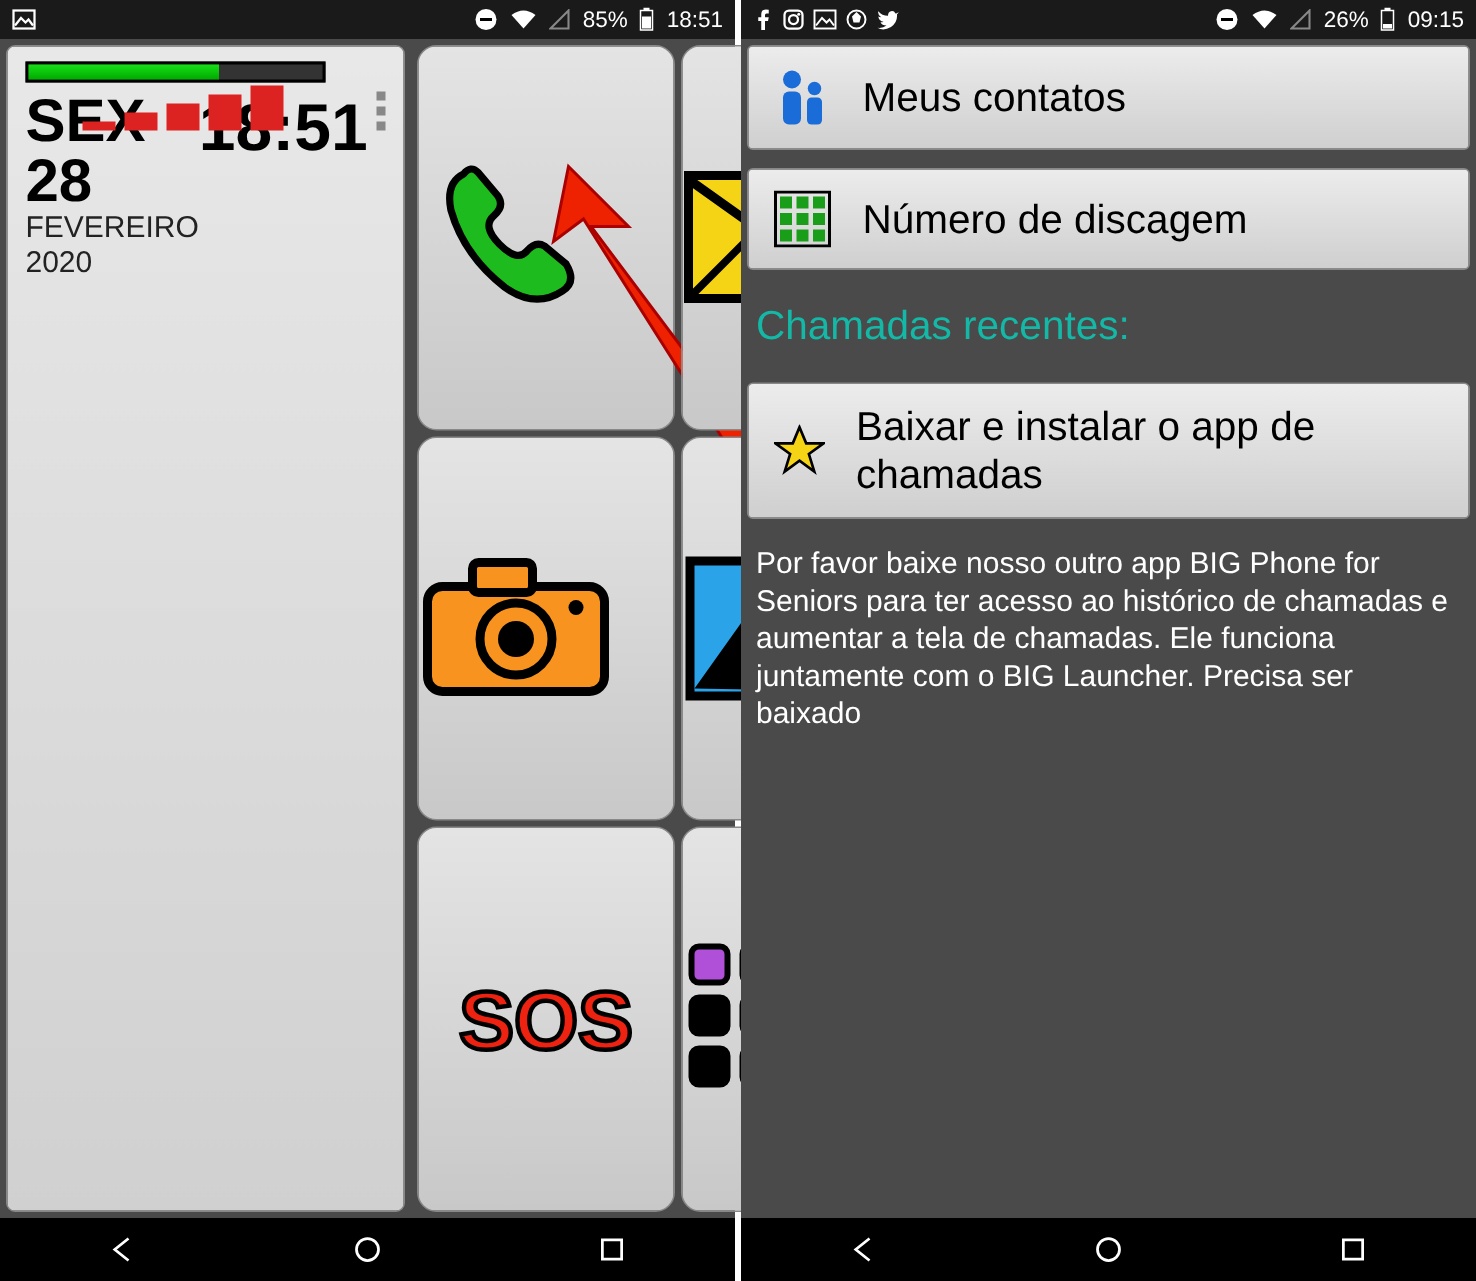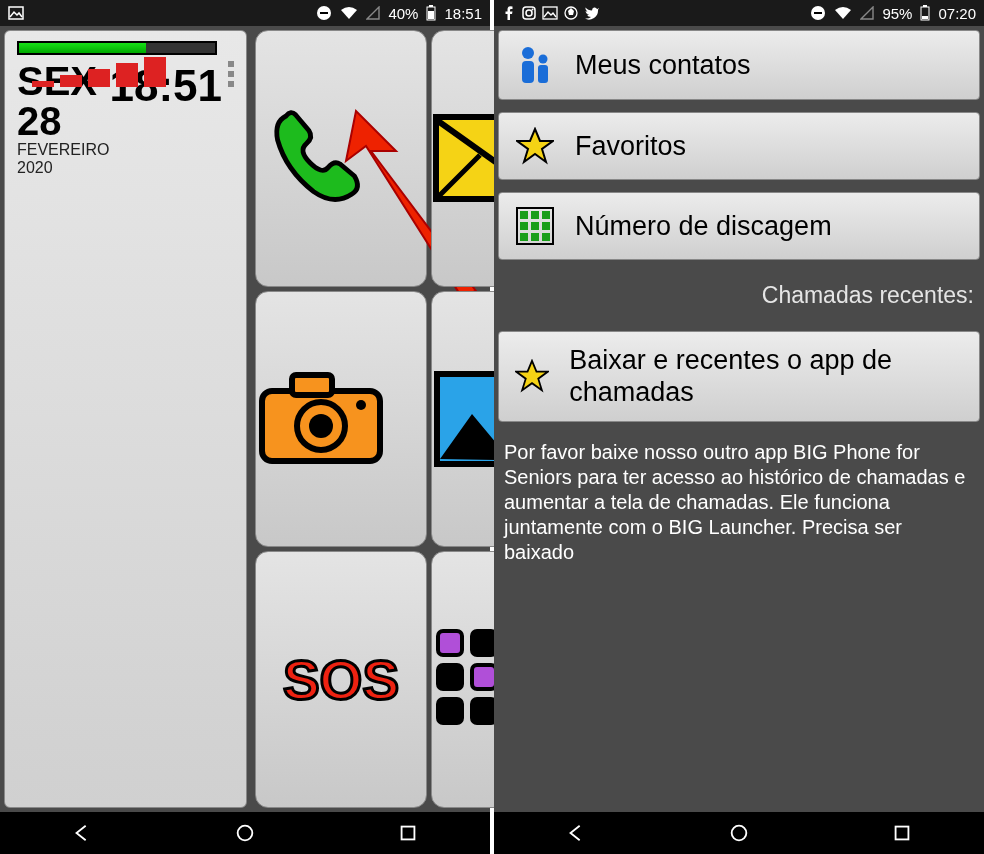--- a/index.html
+++ b/index.html
@@ -60,21 +60,21 @@
   background: linear-gradient(#16e016,#0a0);
 }
 .signal-bars {
   position: absolute;
   top: 26px; right: 80px;
   display: flex; gap: 6px; align-items: flex-end;
 }
 .signal-bars span { width: 22px; background:#d22; }
 .dt-row { display:flex; align-items:flex-start; justify-content:space-between; margin-top:6px;}
 .day { font-size: 40px; font-weight:bold; color:#000; line-height:1;}
-.month { font-size: 16px; color:#222; }
+.month { font-size: 20px; color:#222; }
 .clock { font-size: 44px; font-weight:bold; color:#000; }
 .dots { display:flex; flex-direction:column; gap:4px; margin-left:6px;}
 .dots span { width:6px;height:6px;background:#888;}
 .grid {
   flex:1;
   display:grid;
   grid-template-columns:1fr 1fr;
   grid-template-rows:1fr 1fr 1fr;
   gap:4px;
 }
@@ -107,24 +107,23 @@
   border-radius:4px;
   display:flex;
   align-items:center;
   gap:18px;
   padding: 14px 14px;
   font-size:27px;
   color:#000;
 }
 .menu-btn .ico { width:44px; display:flex; justify-content:center;}
 .section-title {
-  color:#e5e5e5;
-  font-size:23px;
+  color:#14b8a6;
+  font-size:27px;
   padding:10px 6px;
-  text-align:right;
 }
 .info-text {
   color:#fff;
   font-size:20px;
   padding: 6px 6px 0;
   line-height:1.25;
 }
 .nav-bar {
   height:42px;
   background:#000;
@@ -148,21 +147,21 @@
     <svg width="16" height="16">
         <circle cx="8" cy="8" r="7" fill="#fff"></circle>
         <rect x="4" y="7" width="8" height="2" fill="#000"></rect>
       </svg>
     <svg width="18" height="14" viewBox="0 0 18 14">
         <path d="M9 13 L1 4 Q9 -2 17 4 Z" fill="#fff"></path>
       </svg>
     <svg width="14" height="14" viewBox="0 0 14 14">
         <path d="M1 13 L13 1 L13 13 Z" fill="none" stroke="#888" stroke-width="1.4"></path>
       </svg>
-    <span>40%</span>
+    <span>85%</span>
     <svg width="10" height="16" viewBox="0 0 10 16">
         <rect x="3" y="0" width="4" height="2" fill="#fff"></rect>
         <rect x="1" y="2" width="8" height="13" fill="none" stroke="#fff"></rect>
         <rect x="2" y="6" width="6" height="8" fill="#fff"></rect>
       </svg>
     <span>18:51</span>
   </div>
 
   <div class="home">
     <div class="info-card">
@@ -286,50 +285,42 @@
     <svg width="16" height="16">
         <circle cx="8" cy="8" r="7" fill="#fff"></circle>
         <rect x="4" y="7" width="8" height="2" fill="#000"></rect>
       </svg>
     <svg width="18" height="14" viewBox="0 0 18 14">
         <path d="M9 13 L1 4 Q9 -2 17 4 Z" fill="#fff"></path>
       </svg>
     <svg width="14" height="14" viewBox="0 0 14 14">
         <path d="M1 13 L13 1 L13 13 Z" fill="none" stroke="#888" stroke-width="1.4"></path>
       </svg>
-    <span>95%</span>
+    <span>26%</span>
     <svg width="10" height="16" viewBox="0 0 10 16">
         <rect x="3" y="0" width="4" height="2" fill="#fff"></rect>
         <rect x="1" y="2" width="8" height="13" fill="none" stroke="#fff"></rect>
         <rect x="2" y="11" width="6" height="3" fill="#fff"></rect>
       </svg>
-    <span>07:20</span>
+    <span>09:15</span>
   </div>
 
   <div class="contacts">
     <div class="menu-btn">
       <span class="ico">
         <svg width="38" height="40" viewBox="0 0 38 40">
             <circle cx="12" cy="8" r="6" fill="#1a6dd8"></circle>
             <rect x="6" y="16" width="12" height="22" rx="4" fill="#1a6dd8"></rect>
             <circle cx="27" cy="14" r="4.5" fill="#1a6dd8"></circle>
             <rect x="22" y="20" width="10" height="18" rx="3" fill="#1a6dd8"></rect>
           </svg>
       </span>
       <span>Meus contatos</span>
     </div>
 
-    <div class="menu-btn">
-      <span class="ico">
-        <svg width="38" height="38" viewBox="0 0 38 38">
-            <path d="M19 2 L24 14 L37 14 L26 22 L30 35 L19 27 L8 35 L12 22 L1 14 L14 14 Z" fill="#f5d315" stroke="#000" stroke-width="2"></path>
-          </svg>
-      </span>
-      <span>Favoritos</span>
-    </div>
 
     <div class="menu-btn">
       <span class="ico">
         <svg width="38" height="38" viewBox="0 0 38 38">
           <rect x="1" y="1" width="36" height="36" fill="none" stroke="#000" stroke-width="2"></rect>
           <rect x="4" y="4" width="8" height="8" fill="#1a9e1a"></rect>
             <rect x="15" y="4" width="8" height="8" fill="#1a9e1a"></rect>
             <rect x="26" y="4" width="8" height="8" fill="#1a9e1a"></rect>
           <rect x="4" y="15" width="8" height="8" fill="#1a9e1a"></rect>
             <rect x="15" y="15" width="8" height="8" fill="#1a9e1a"></rect>
@@ -344,21 +335,21 @@
 
 
     <div class="section-title">Chamadas recentes:</div>
 
     <div class="menu-btn" style="padding:12px 14px">
       <span class="ico">
         <svg width="34" height="34" viewBox="0 0 38 38">
             <path d="M19 2 L24 14 L37 14 L26 22 L30 35 L19 27 L8 35 L12 22 L1 14 L14 14 Z" fill="#f5d315" stroke="#000" stroke-width="2"></path>
           </svg>
       </span>
-      <span style="line-height:1.2">Baixar e recentes o app de chamadas</span>
+      <span style="line-height:1.2">Baixar e instalar o app de chamadas</span>
     </div>
 
     <div class="info-text">Por favor baixe nosso outro app BIG Phone for Seniors para ter acesso ao histórico de chamadas e aumentar a tela de chamadas. Ele funciona juntamente com o BIG Launcher. Precisa ser baixado</div>
   </div>
 
   <div class="nav-bar">
     <svg class="nb" viewBox="0 0 24 24">
         <path d="M16 4 L6 12 L16 20" fill="none" stroke="#fff" stroke-width="2"></path>
       </svg>
     <svg class="nb" viewBox="0 0 24 24">

